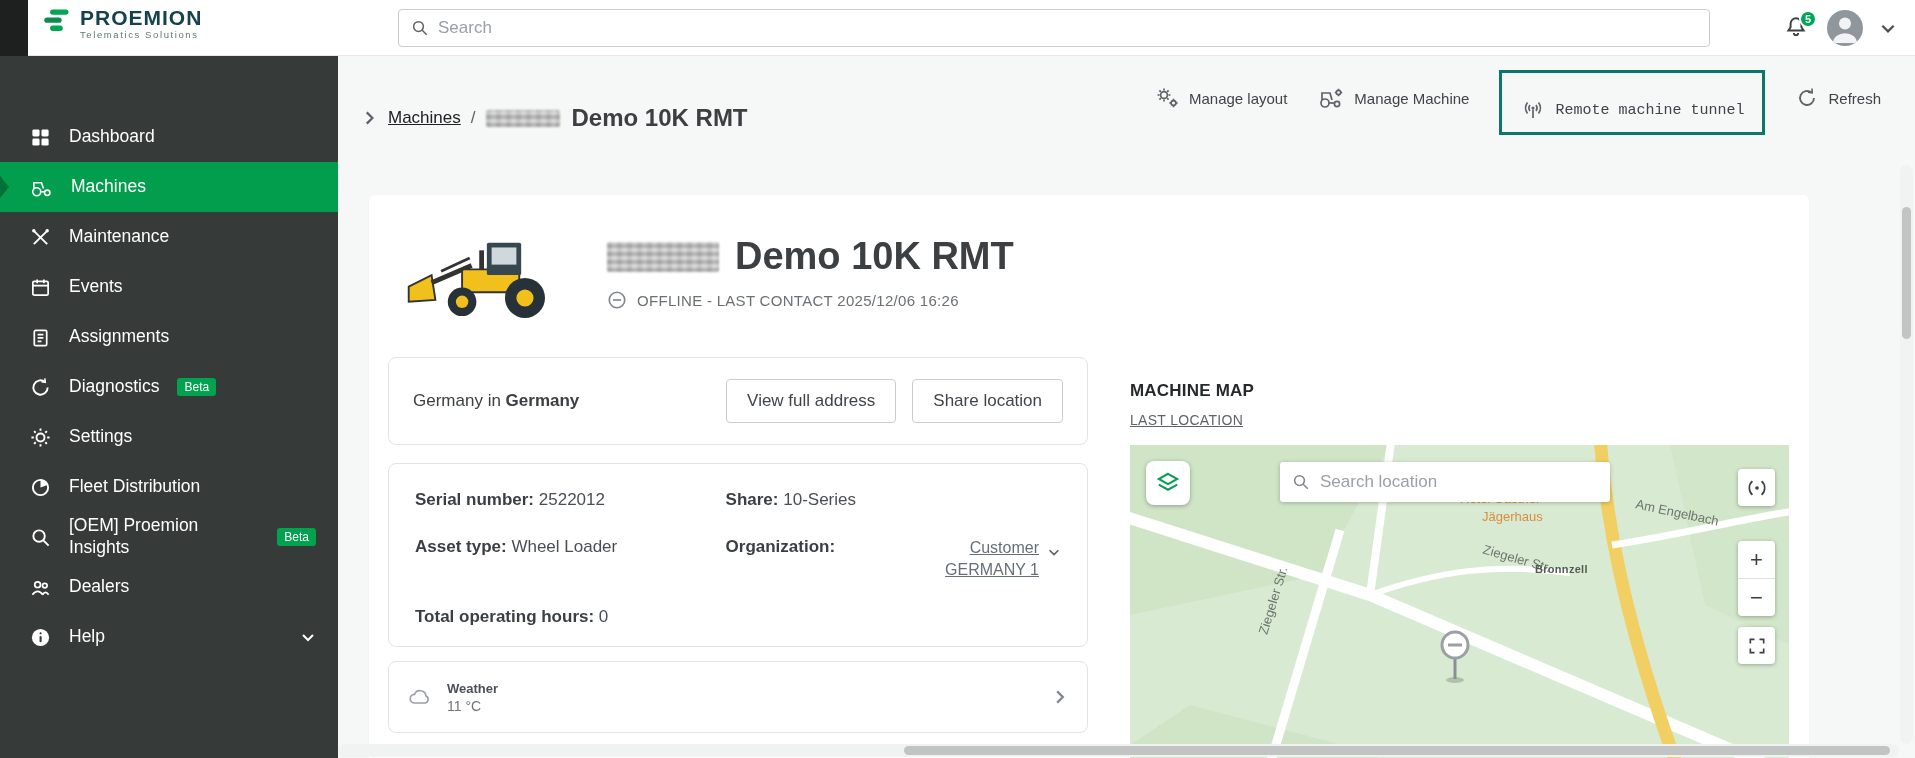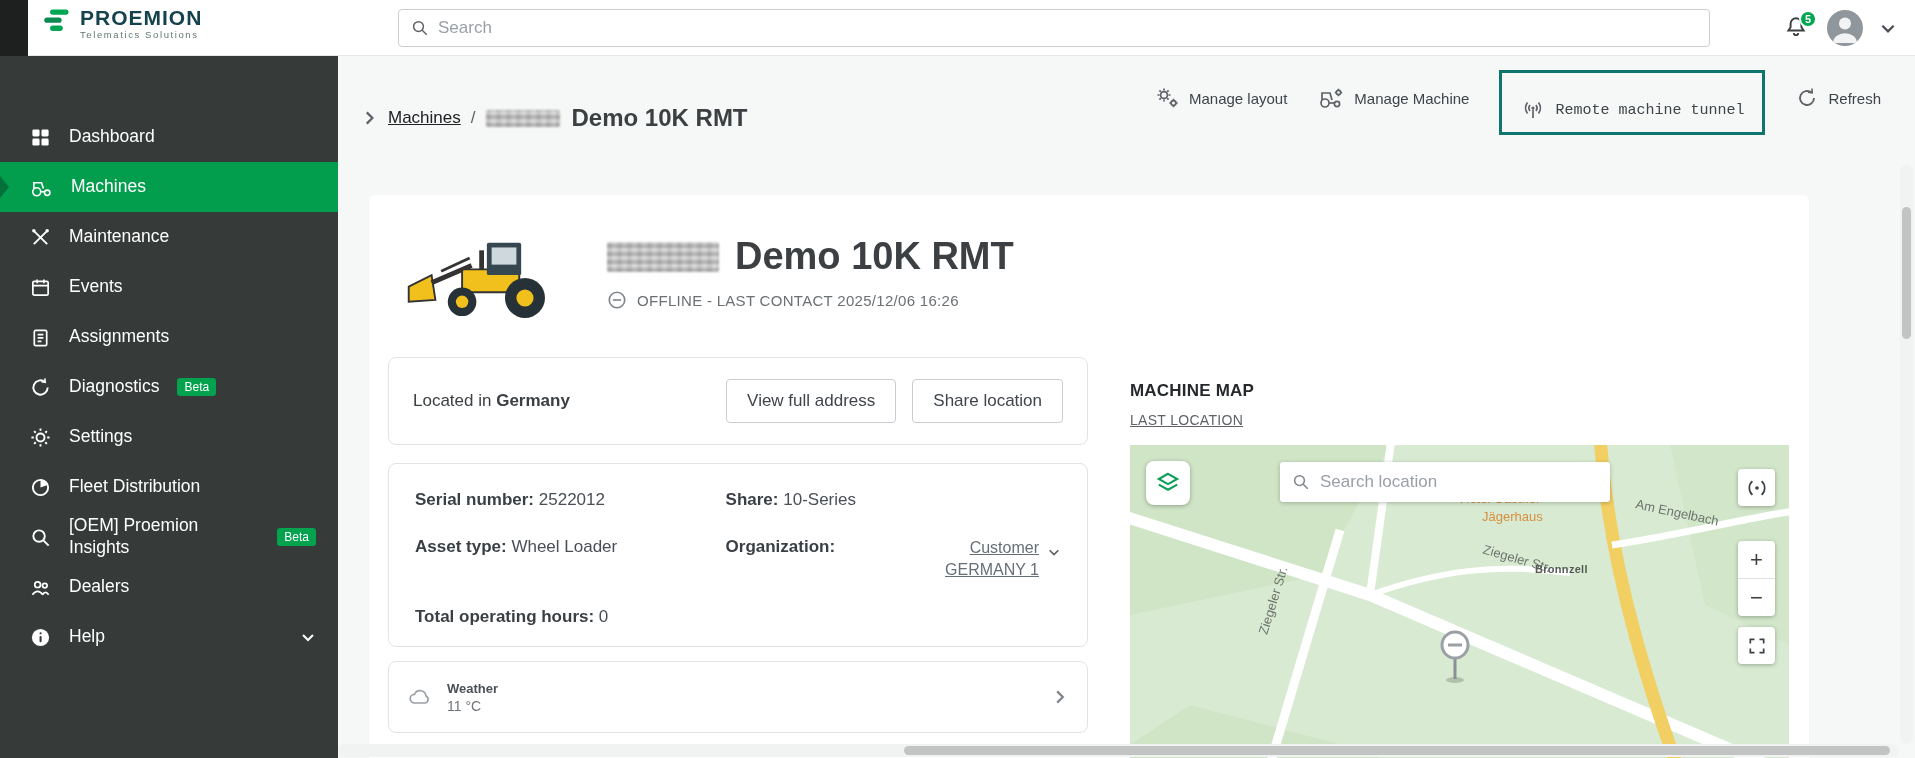--- a/index.html
+++ b/index.html
@@ -372,21 +372,21 @@
                 <path d="M6.5 11 h9"></path>
               </svg>
             </span>
           <span>OFFLINE - LAST CONTACT 2025/12/06 16:26</span>
         </div>
       </div>
     </div>
 
     <div class="ibox box1">
       <span class="loc">
-        <span>Located in</span>
+        <span>Germany in</span>
         <b>Germany</b>
       </span>
       <span class="btn-group">
         <button class="btn-outline">View full address</button>
         <button class="btn-outline">Share location</button>
       </span>
     </div>
 
     <div class="ibox box2">
       <div>

